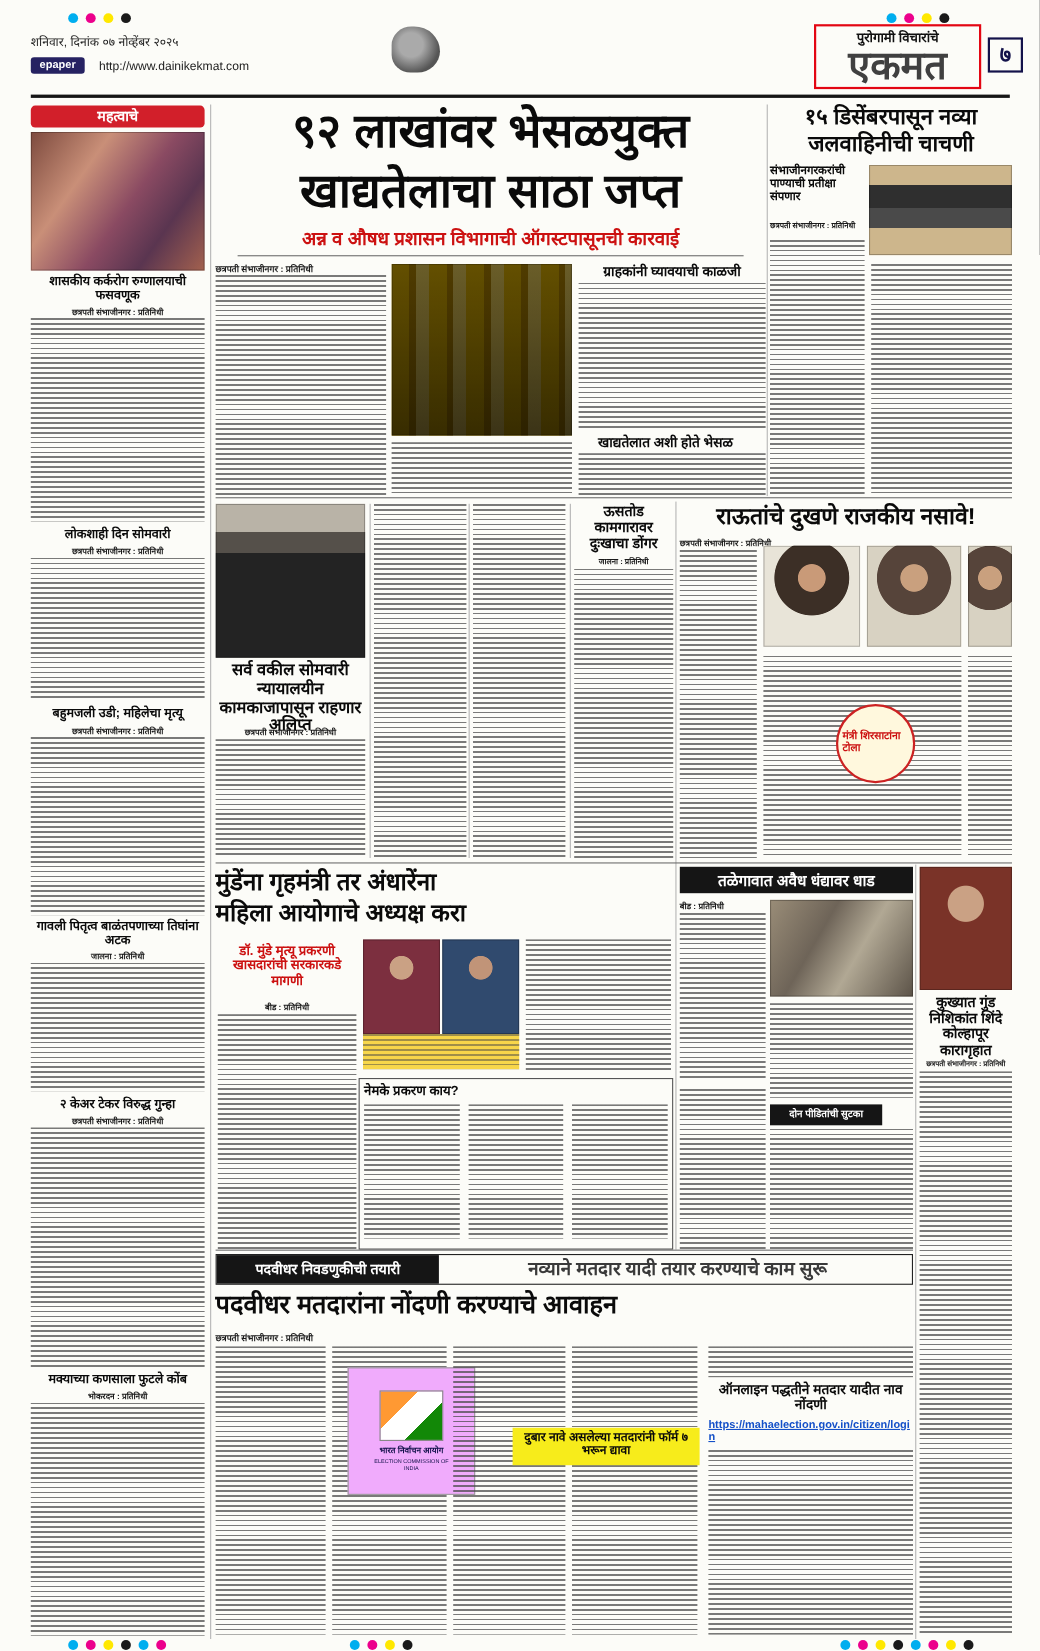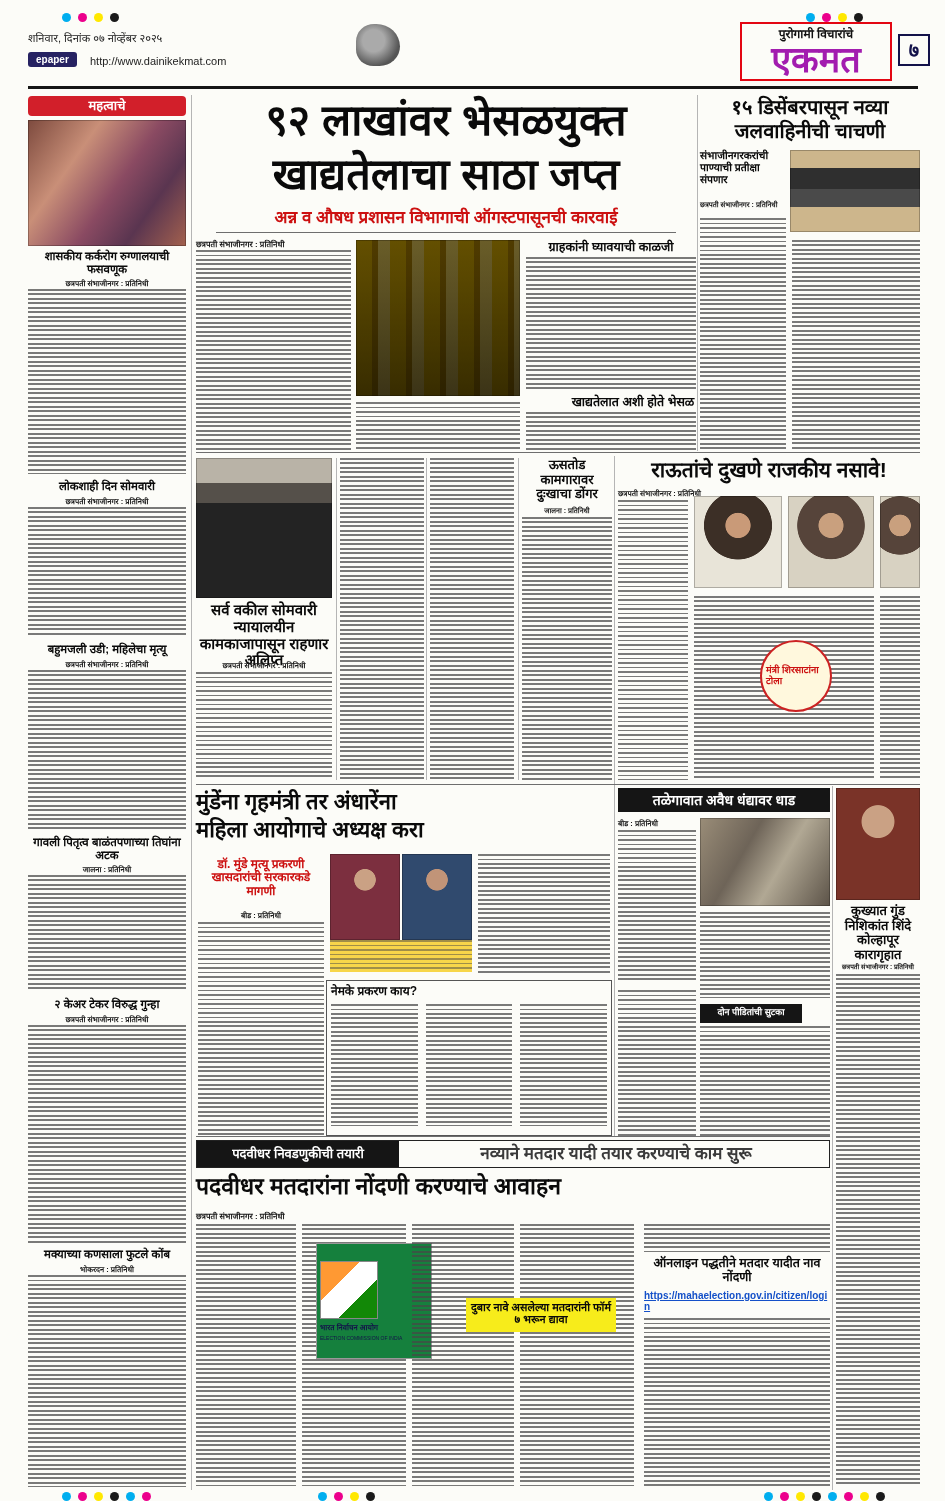--- a/index.html
+++ b/index.html
@@ -45,21 +45,21 @@
   <div class="abs" style="left:806px;top:8px">
     <span class="dot dot-c"></span><span class="dot dot-m"></span><span class="dot dot-y"></span><span class="dot dot-k"></span>
   </div>
 
   <div class="abs" style="left:28px;top:30px;font-size:11px;color:#222">शनिवार, दिनांक ०७ नोव्हेंबर २०२५</div>
   <div class="abs" style="left:28px;top:52px;background:#262262;color:#fff;font-size:10px;font-weight:700;padding:2px 8px;border-radius:3px">epaper</div>
   <div class="abs" style="left:90px;top:55px;font-size:11px;color:#222">http://www.dainikekmat.com</div>
   <div class="abs" style="left:356px;top:24px;width:44px;height:42px;background:radial-gradient(circle at 40% 40%,#aaa 0 30%,#555 70%);border-radius:46% 60% 52% 44%"></div>
   <div class="abs" style="left:740px;top:22px;width:152px;border:2px solid #e30613;padding:1px 4px;text-align:center">
     <div style="font-size:12px;font-weight:700;color:#111">पुरोगामी विचारांचे</div>
-    <div style="font-size:36px;font-weight:700;color:#a21caf;line-height:1.0">एकमत</div>
+    <div style="font-size:36px;font-weight:700;color:#404040;line-height:1.0">एकमत</div>
   </div>
   <div class="abs center" style="left:898px;top:34px;width:32px;height:32px;border:2px solid #13124a;font-size:20px;font-weight:700;color:#13124a;line-height:28px">७</div>
   <div class="abs" style="left:28px;top:86px;width:890px;height:3px;background:#161616"></div>
 
   <div class="abs vrule" style="left:191px;top:95px;height:1395px"></div>
   <div class="abs vrule" style="left:697px;top:95px;height:356px"></div>
   <div class="abs vrule" style="left:614px;top:456px;height:680px"></div>
   <div class="abs vrule" style="left:832px;top:786px;height:704px"></div>
   <div class="abs hrule" style="left:196px;top:452px;width:724px"></div>
   <div class="abs hrule" style="left:196px;top:784px;width:724px"></div>
@@ -95,21 +95,21 @@
   <div class="abs head center" style="left:196px;top:96px;width:500px;font-size:43px">९२ लाखांवर भेसळयुक्त</div>
   <div class="abs head center" style="left:196px;top:150px;width:500px;font-size:43px">खाद्यतेलाचा साठा जप्त</div>
   <div class="abs head center red" style="left:196px;top:208px;width:500px;font-size:17px">अन्न व औषध प्रशासन विभागाची ऑगस्टपासूनची कारवाई</div>
   <div class="abs hrule" style="left:216px;top:232px;width:460px"></div>
   <div class="abs dl" style="left:196px;top:238px;width:160px;font-size:8px">छत्रपती संभाजीनगर : प्रतिनिधी</div>
   <div class="abs txt" style="left:196px;top:250px;width:155px;height:200px"></div>
   <div class="abs photo ph-bottles" style="left:356px;top:240px;width:164px;height:156px"></div>
   <div class="abs txt" style="left:356px;top:402px;width:164px;height:48px"></div>
   <div class="abs head center" style="left:526px;top:240px;width:170px;font-size:12.5px">ग्राहकांनी घ्यावयाची काळजी</div>
   <div class="abs txt" style="left:526px;top:257px;width:170px;height:134px"></div>
-  <div class="abs head center" style="left:548px;top:395px;width:170px;font-size:12.5px">खाद्यतेलात अशी होते भेसळ</div>
+  <div class="abs head center" style="left:520px;top:395px;width:170px;font-size:12.5px">खाद्यतेलात अशी होते भेसळ</div>
   <div class="abs txt" style="left:526px;top:412px;width:170px;height:38px"></div>
 
   <div class="abs head center" style="left:700px;top:96px;width:220px;font-size:20px">१५ डिसेंबरपासून नव्या</div>
   <div class="abs head center" style="left:700px;top:120px;width:220px;font-size:20px">जलवाहिनीची चाचणी</div>
   <div class="abs head" style="left:700px;top:150px;width:86px;font-size:10.5px">संभाजीनगरकरांची पाण्याची प्रतीक्षा संपणार</div>
   <div class="abs dl" style="left:700px;top:200px;width:86px;font-size:7px">छत्रपती संभाजीनगर : प्रतिनिधी</div>
   <div class="abs photo ph-pipes" style="left:790px;top:150px;width:130px;height:82px"></div>
   <div class="abs txt" style="left:700px;top:218px;width:86px;height:232px"></div>
   <div class="abs txt" style="left:792px;top:240px;width:128px;height:210px"></div>
 
@@ -172,28 +172,28 @@
   <div class="abs txt" style="left:836px;top:974px;width:84px;height:512px"></div>
 
   <div class="abs" style="left:196px;top:1140px;width:634px;height:28px;border:1px solid #222"></div>
   <div class="abs badge-dark" style="left:197px;top:1141px;width:202px;height:26px;font-size:13px;line-height:26px">पदवीधर निवडणुकीची तयारी</div>
   <div class="abs head center" style="left:404px;top:1141px;width:424px;font-size:17px;line-height:26px;color:#3a3a3a">नव्याने मतदार यादी तयार करण्याचे काम सुरू</div>
 
   <div class="abs head" style="left:196px;top:1174px;width:450px;font-size:23px">पदवीधर मतदारांना नोंदणी करण्याचे आवाहन</div>
   <div class="abs dl" style="left:196px;top:1210px;width:160px;font-size:8px">छत्रपती संभाजीनगर : प्रतिनिधी</div>
   <div class="abs txt" style="left:196px;top:1224px;width:100px;height:262px"></div>
   <div class="abs txt" style="left:302px;top:1224px;width:104px;height:262px"></div>
-  <div class="abs" style="left:316px;top:1243px;width:116px;height:116px;background:#15803d;border:1px solid #999;display:flex;flex-direction:column;align-items:flex-start;justify-content:center;gap:3px;padding:3px">
+  <div class="abs" style="left:316px;top:1243px;width:116px;height:116px;background:#f0abfc;border:1px solid #999;display:flex;flex-direction:column;align-items:center;justify-content:center;gap:3px;padding:20px">
     <div class="eci-flag" style="width:58px;height:58px"></div>
     <div class="center" style="font-size:7.5px;font-weight:700;color:#13124a">भारत निर्वाचन आयोग</div>
     <div class="center" style="font-size:5px;color:#13124a">ELECTION COMMISSION OF INDIA</div>
   </div>
   <div class="abs txt" style="left:412px;top:1224px;width:102px;height:262px"></div>
   <div class="abs txt" style="left:520px;top:1224px;width:114px;height:262px"></div>
-  <div class="abs head center" style="left:466px;top:1298px;width:150px;height:34px;background:#f7ec1b;font-size:11px;padding:3px 4px">दुबार नावे असलेल्या मतदारांनी फॉर्म ७ भरून द्यावा</div>
+  <div class="abs head center" style="left:466px;top:1298px;width:170px;height:34px;background:#f7ec1b;font-size:11px;padding:3px 4px">दुबार नावे असलेल्या मतदारांनी फॉर्म ७ भरून द्यावा</div>
 
   <div class="abs txt" style="left:644px;top:1224px;width:186px;height:28px"></div>
   <div class="abs head center" style="left:644px;top:1256px;width:186px;font-size:12.5px">ऑनलाइन पद्धतीने मतदार यादीत नाव नोंदणी</div>
   <a class="abs url" style="left:644px;top:1290px;width:186px;font-size:10px">https://mahaelection.gov.in/citizen/login</a>
   <div class="abs txt" style="left:644px;top:1318px;width:186px;height:168px"></div>
 
   <div class="abs" style="left:62px;top:1487px">
     <span class="dot dot-c"></span><span class="dot dot-m"></span><span class="dot dot-y"></span><span class="dot dot-k"></span><span class="dot dot-c"></span><span class="dot dot-m"></span>
   </div>
   <div class="abs" style="left:318px;top:1487px">

